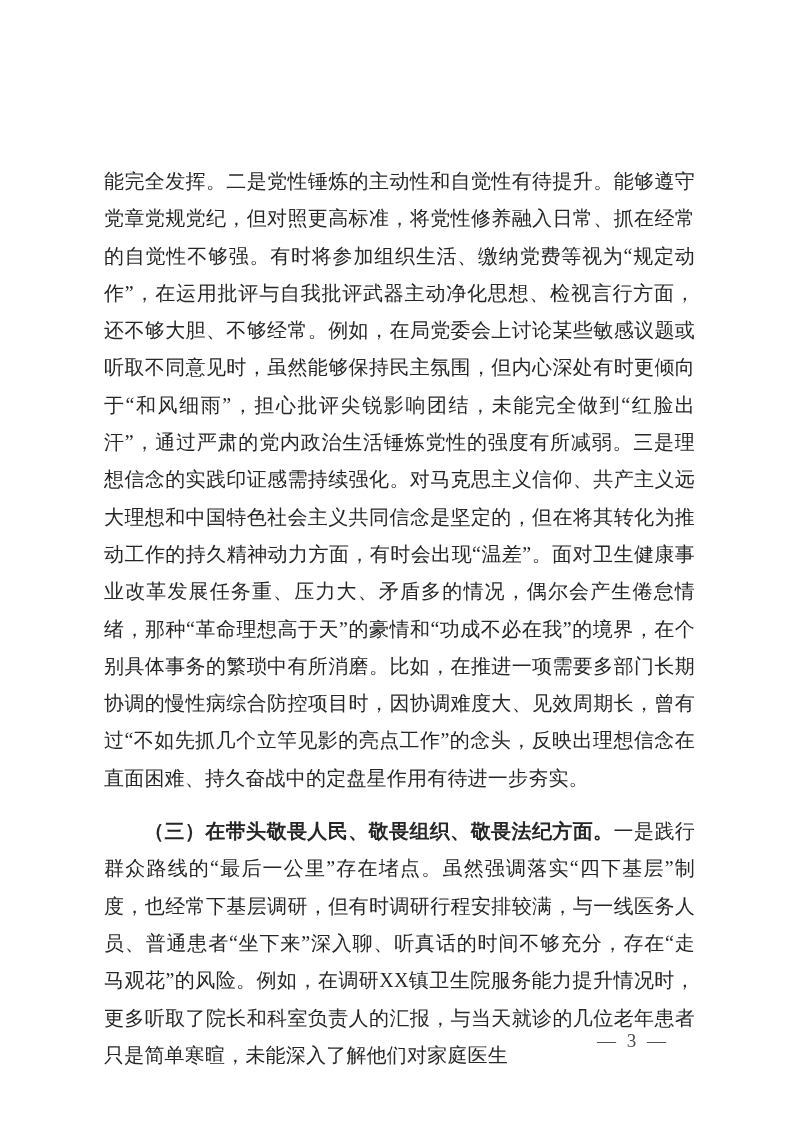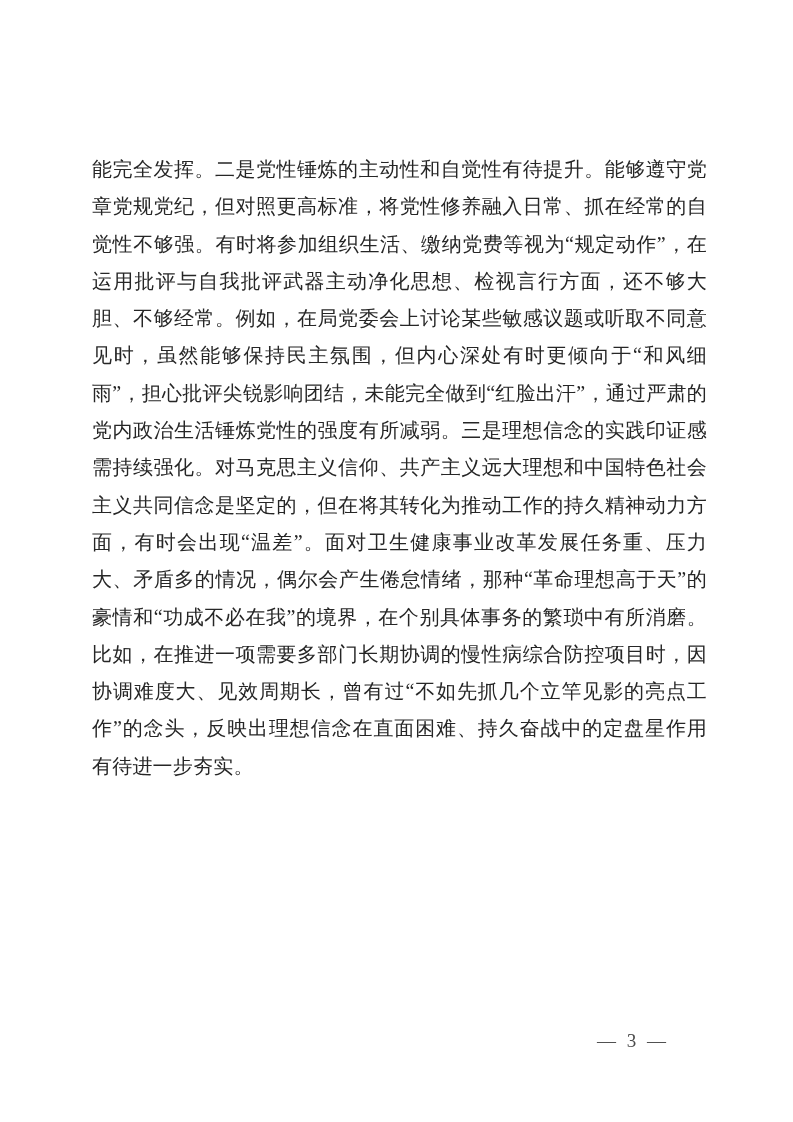--- a/index.html
+++ b/index.html
@@ -21,21 +21,21 @@
     top: 147px;
     width: 623px;
     font-size: 20px;
     line-height: 37.3px;
     color: #262626;
     text-align: justify;
     text-justify: inter-character;
     letter-spacing: 0.2px;
   }
   .para {
-    margin: 4px;
+    margin: 16px;
     padding: 0;
   }
   .para.indent {
     text-indent: 2em;
   }
   .seg-bold {
     font-weight: bold;
   }
   .page-number {
     position: absolute;
@@ -50,18 +50,19 @@
 </style>
 </head>
 <body>
 
 <div class="page">
 
   <main class="text-body">
 
     <p class="para"><span>能完全发挥。二是党性锤炼的主动性和自觉性有待提升。能够遵守党章党规党纪，但对照更高标准，将党性修养融入日常、抓在经常的自觉性不够强。有时将参加组织生活、缴纳党费等视为“规定动作”，在运用批评与自我批评武器主动净化思想、检视言行方面，还不够大胆、不够经常。例如，在局党委会上讨论某些敏感议题或听取不同意见时，虽然能够保持民主氛围，但内心深处有时更倾向于“和风细雨”，担心批评尖锐影响团结，未能完全做到“红脸出汗”，通过严肃的党内政治生活锤炼党性的强度有所减弱。三是理想信念的实践印证感需持续强化。对马克思主义信仰、共产主义远大理想和中国特色社会主义共同信念是坚定的，但在将其转化为推动工作的持久精神动力方面，有时会出现“温差”。面对卫生健康事业改革发展任务重、压力大、矛盾多的情况，偶尔会产生倦怠情绪，那种“革命理想高于天”的豪情和“功成不必在我”的境界，在个别具体事务的繁琐中有所消磨。比如，在推进一项需要多部门长期协调的慢性病综合防控项目时，因协调难度大、见效周期长，曾有过“不如先抓几个立竿见影的亮点工作”的念头，反映出理想信念在直面困难、持久奋战中的定盘星作用有待进一步夯实。</span></p>
 
+    <p class="para indent"><span class="seg-bold">（三）在带头敬畏人民、敬畏组织、敬畏法纪方面。</span><span>一是践行群众路线的“最后一公里”存在堵点。虽然强调落实“四下基层”制度，也经常下基层调研，但有时调研行程安排较满，与一线医务人员、普通患者“坐下来”深入聊、听真话的时间不够充分，存在“走马观花”的风险。例如，在调研XX镇卫生院服务能力提升情况时，更多听取了院长和科室负责人的汇报，与当天就诊的几位老年患者只是简单寒暄，未能深入了解他们对家庭医生</span></p>
 
   </main>
 
   <div class="page-number">— 3 —</div>
 
 </div>
 
 </body></html>

